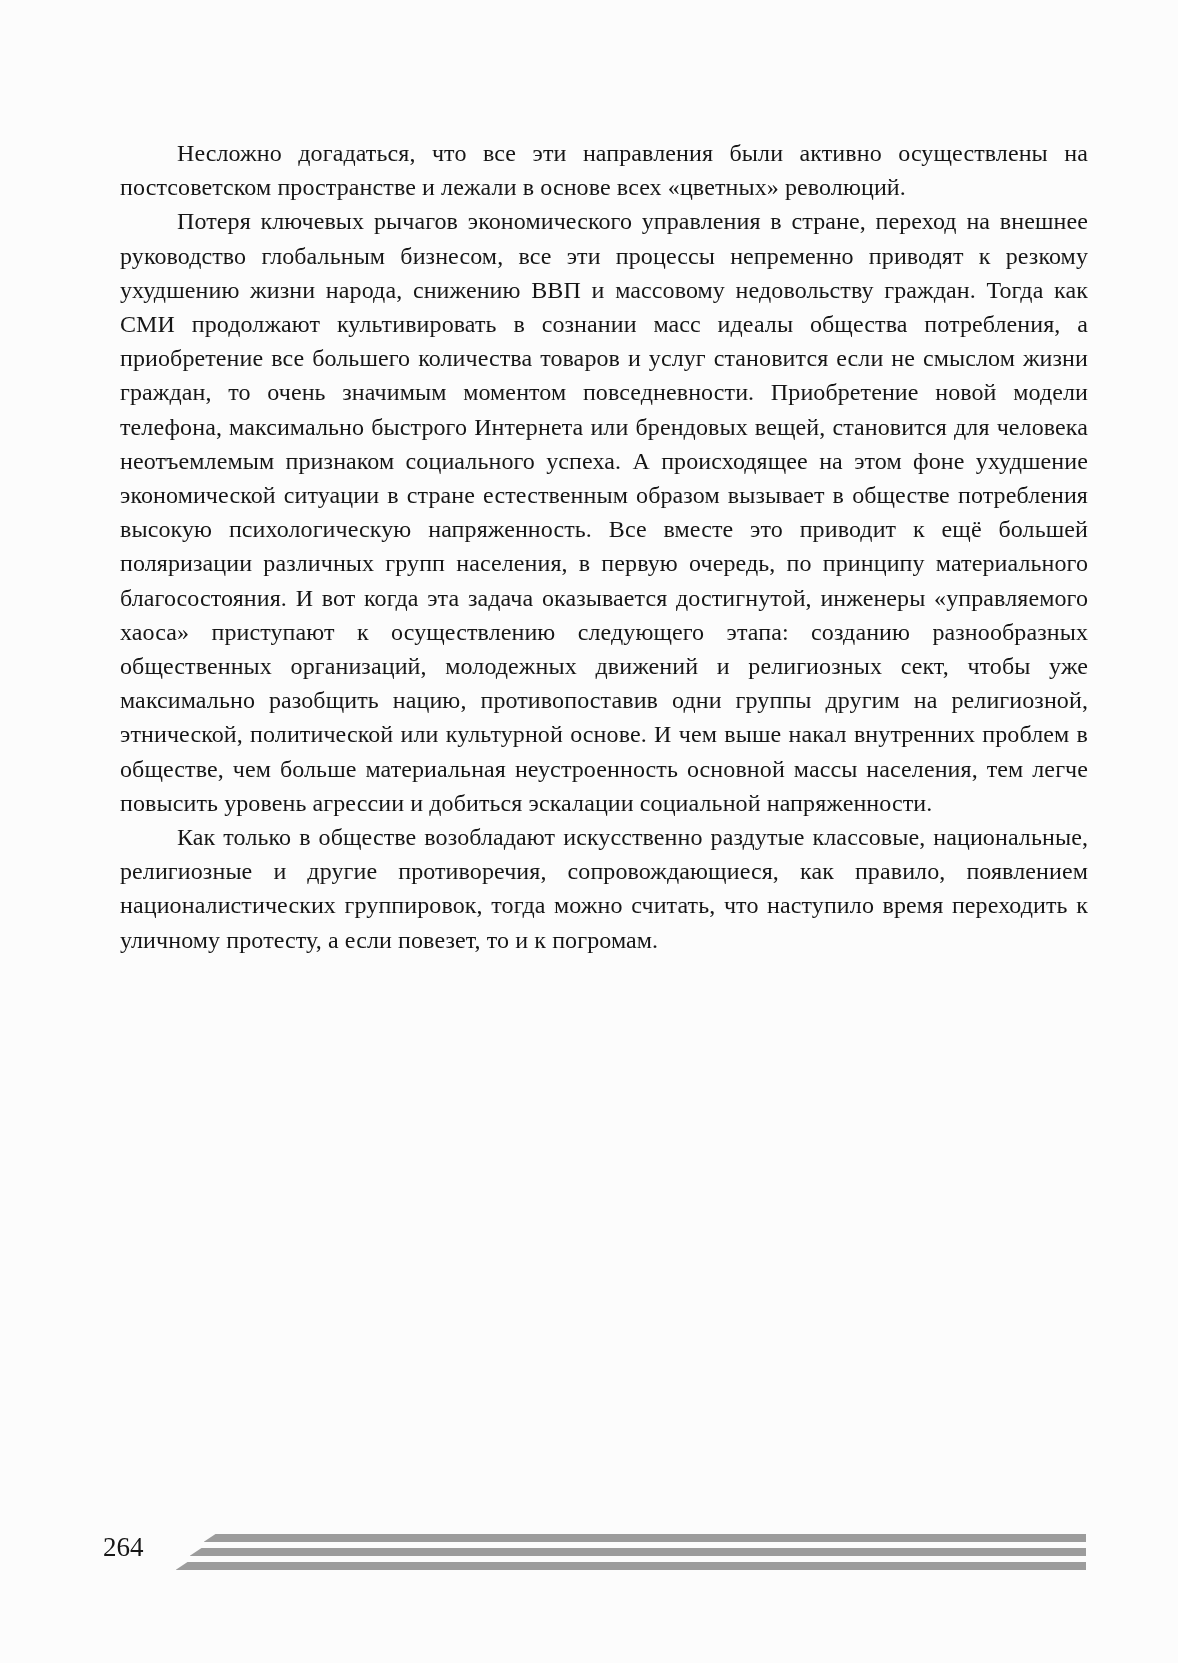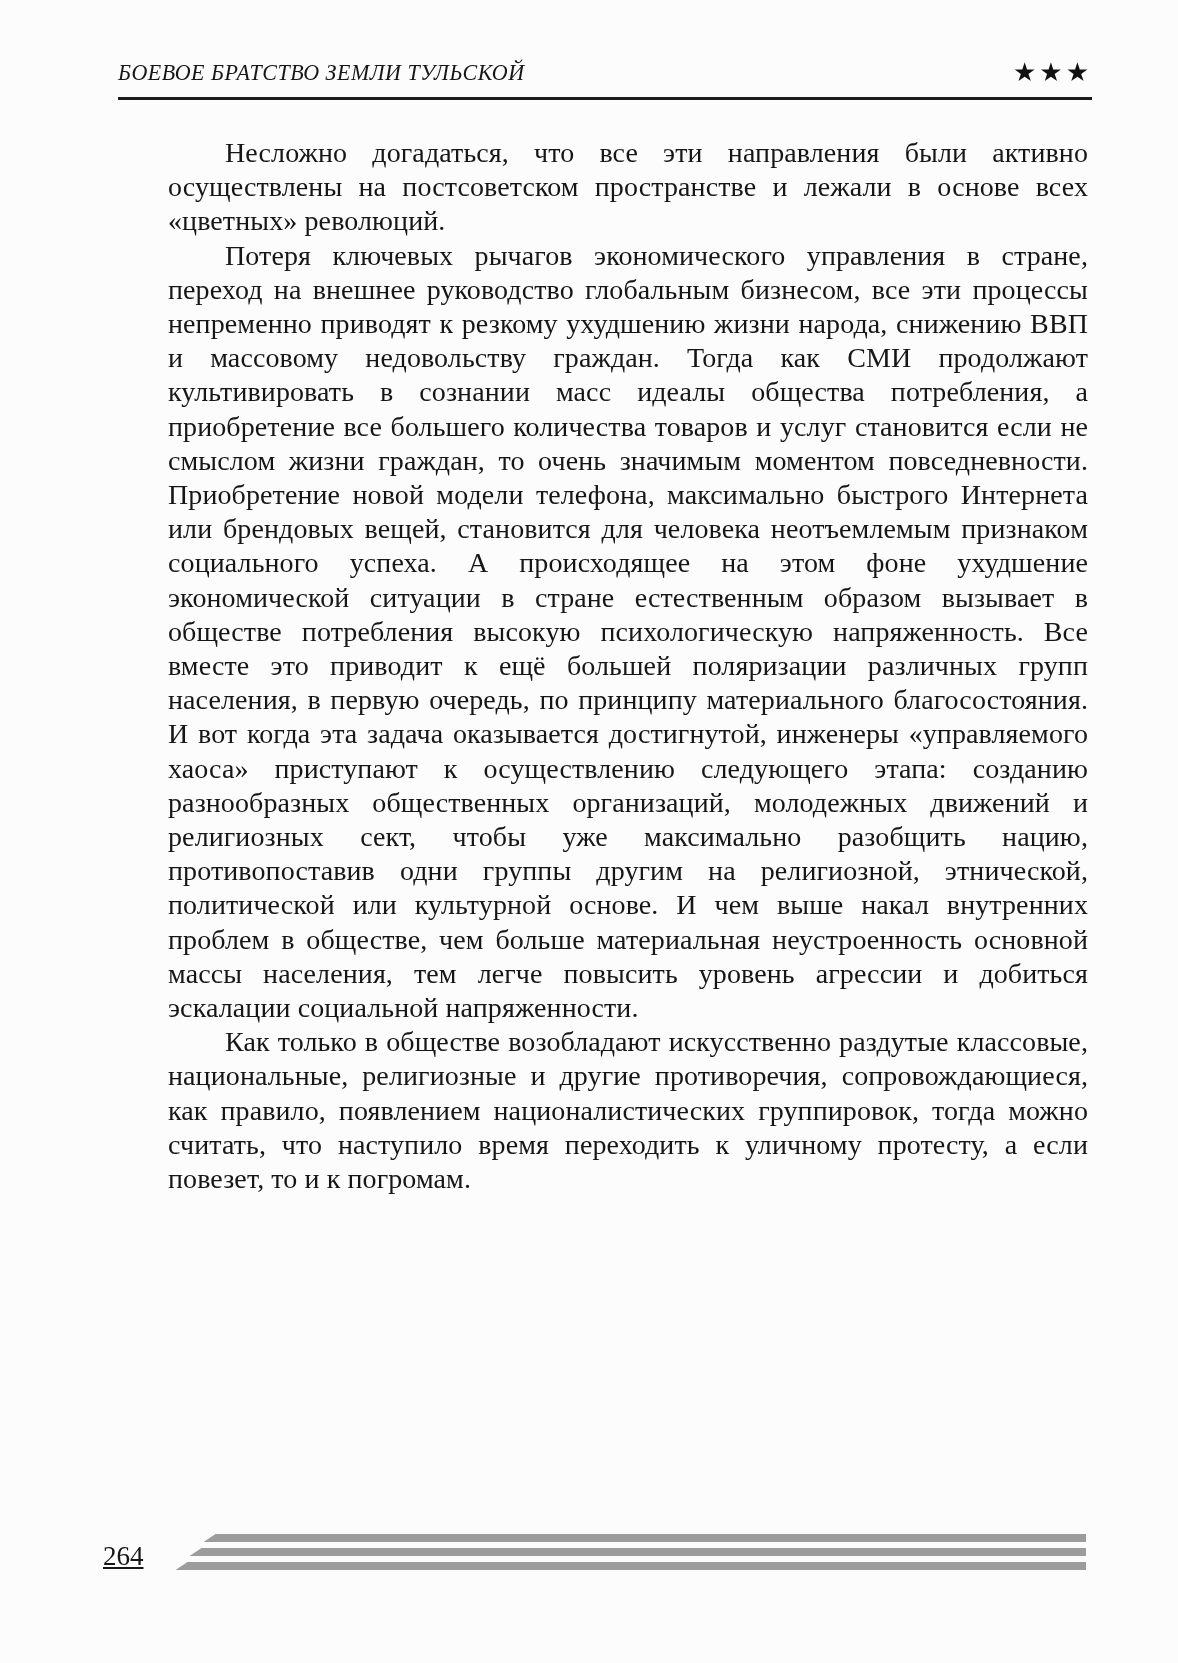--- a/index.html
+++ b/index.html
@@ -41,38 +41,36 @@
     color: #111;
   }
   
   .body-text {
     position: absolute;
     top: 136px;
     left: 120px;
     width: 968px;
   }
   .body-text p {
-    font-size: 28px;
+    font-size: 24px;
     line-height: 34.2px;
     text-align: justify;
     text-indent: 57px;
     letter-spacing: 0.1px;
     hyphens: auto;
-    margin-left: 48px;
     -webkit-hyphens: auto;
   }
   
   .page-footer {
     position: absolute;
     left: 103px;
     right: 92px;
     bottom: 93px;
     display: flex;
-    align-items: flex-end;
-    text-decoration: underline;
+    align-items: flex-start;
   }
   .page-number {
     font-size: 27px;
     line-height: 1;
     flex: 0 0 auto;
   }
   .stripes {
     flex: 1 1 auto;
     margin-left: 32px;
     display: flex;
@@ -85,24 +83,20 @@
   .stripe + .stripe { margin-top: 6px; }
   .stripe.s1 { margin-left: 28px; clip-path: polygon(12px 0, 100% 0, 100% 100%, 0 100%); }
   .stripe.s2 { margin-left: 14px; clip-path: polygon(12px 0, 100% 0, 100% 100%, 0 100%); }
   .stripe.s3 { margin-left: 0;    clip-path: polygon(12px 0, 100% 0, 100% 100%, 0 100%); }
 </style>
 </head>
 <body>
 
 <div class="page">
 
-  <header class="running-head">
-    <span class="head-title">БОЕВОЕ БРАТСТВО ЗЕМЛИ ТУЛЬСКОЙ</span>
-    <span class="head-stars">★★★</span>
-  </header>
 
   <main class="body-text">
     <p>Несложно догадаться, что все эти направления были активно осуществлены на постсоветском пространстве и лежали в основе всех «цветных» революций.</p>
     <p>Потеря ключевых рычагов экономического управления в стране, переход на внешнее руководство глобальным бизнесом, все эти процессы непременно приводят к резкому ухудшению жизни народа, снижению ВВП и массовому недовольству граждан. Тогда как СМИ продолжают культивировать в сознании масс идеалы общества потребления, а приобретение все большего количества товаров и услуг становится если не смыслом жизни граждан, то очень значимым моментом повседневности. Приобретение новой модели телефона, максимально быстрого Интернета или брендовых вещей, становится для человека неотъемлемым признаком социального успеха. А происходящее на этом фоне ухудшение экономической ситуации в стране естественным образом вызывает в обществе потребления высокую психологическую напряженность. Все вместе это приводит к ещё большей поляризации различных групп населения, в первую очередь, по принципу материального благосостояния. И вот когда эта задача оказывается достигнутой, инженеры «управляемого хаоса» приступают к осуществлению следующего этапа: созданию разнообразных общественных организаций, молодежных движений и религиозных сект, чтобы уже максимально разобщить нацию, противопоставив одни группы другим на религиозной, этнической, политической или культурной основе. И чем выше накал внутренних проблем в обществе, чем больше материальная неустроенность основной массы населения, тем легче повысить уровень агрессии и добиться эскалации социальной напряженности.</p>
     <p>Как только в обществе возобладают искусственно раздутые классовые, национальные, религиозные и другие противоречия, сопровождающиеся, как правило, появлением националистических группировок, тогда можно считать, что наступило время переходить к уличному протесту, а если повезет, то и к погромам.</p>
   </main>
 
   <footer class="page-footer">
     <span class="page-number">264</span>
     <div class="stripes">

